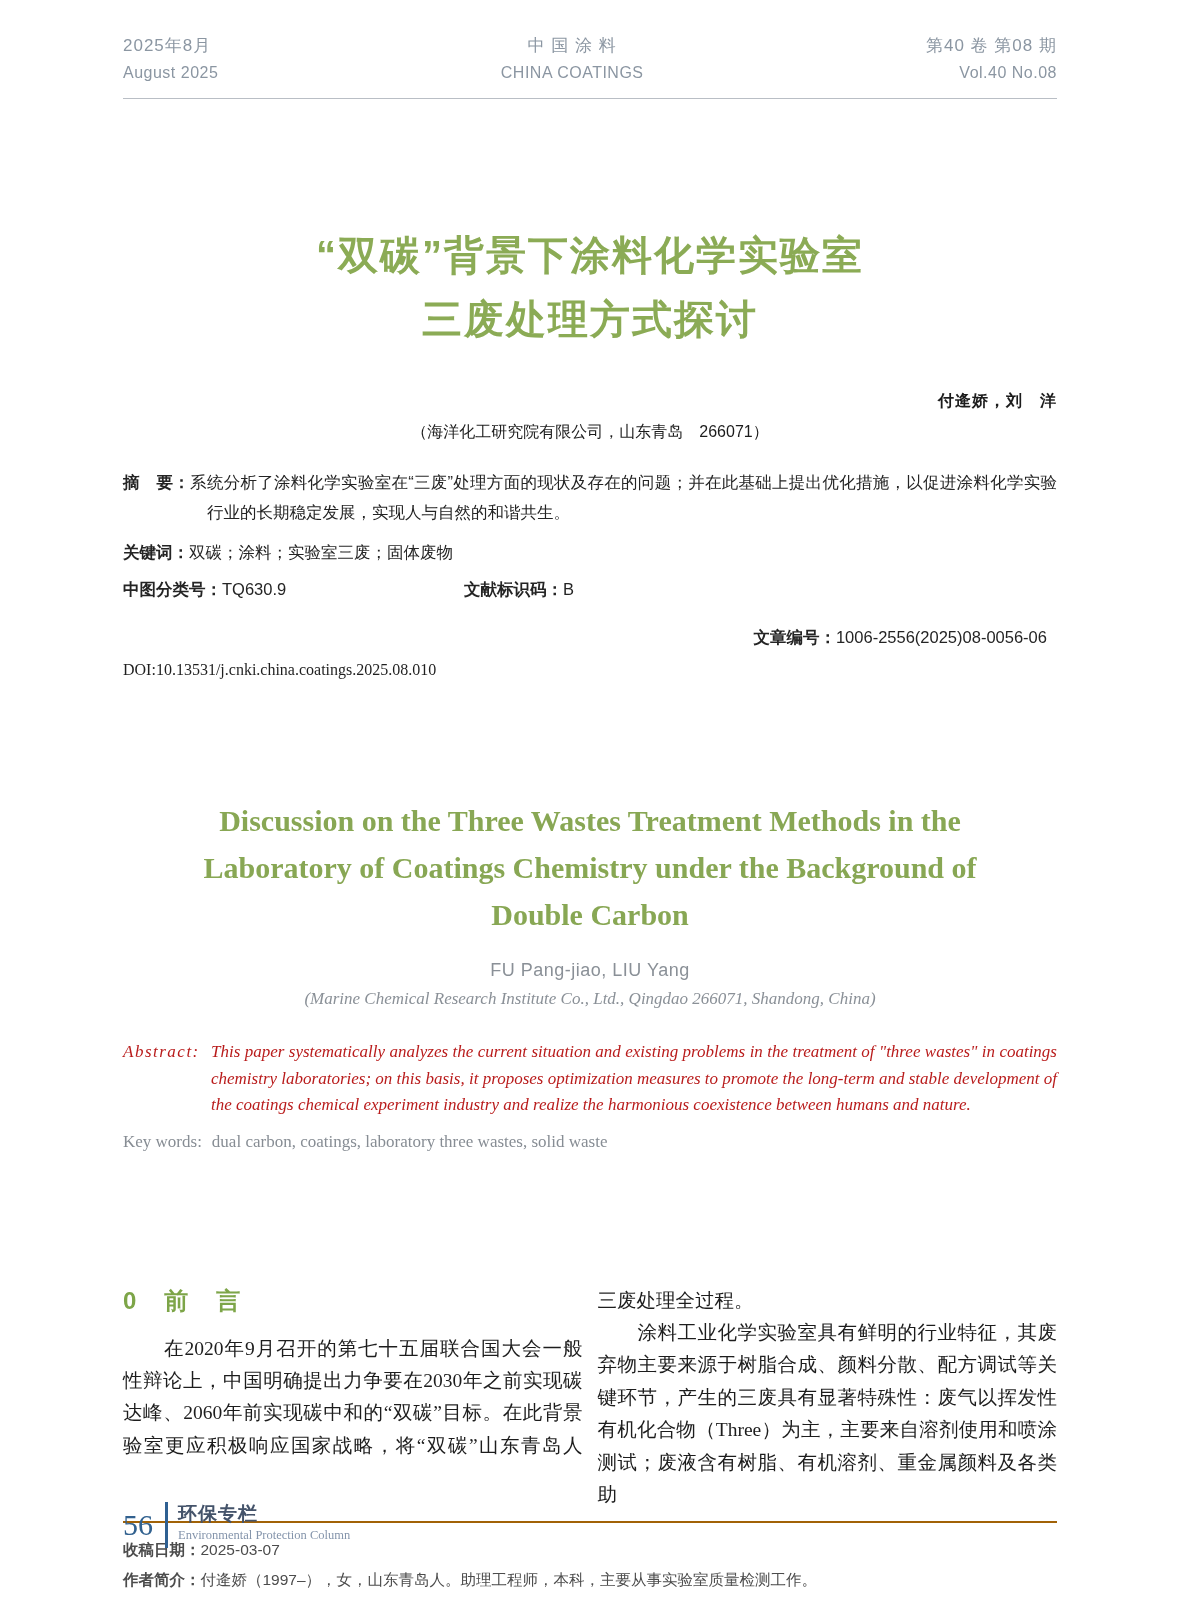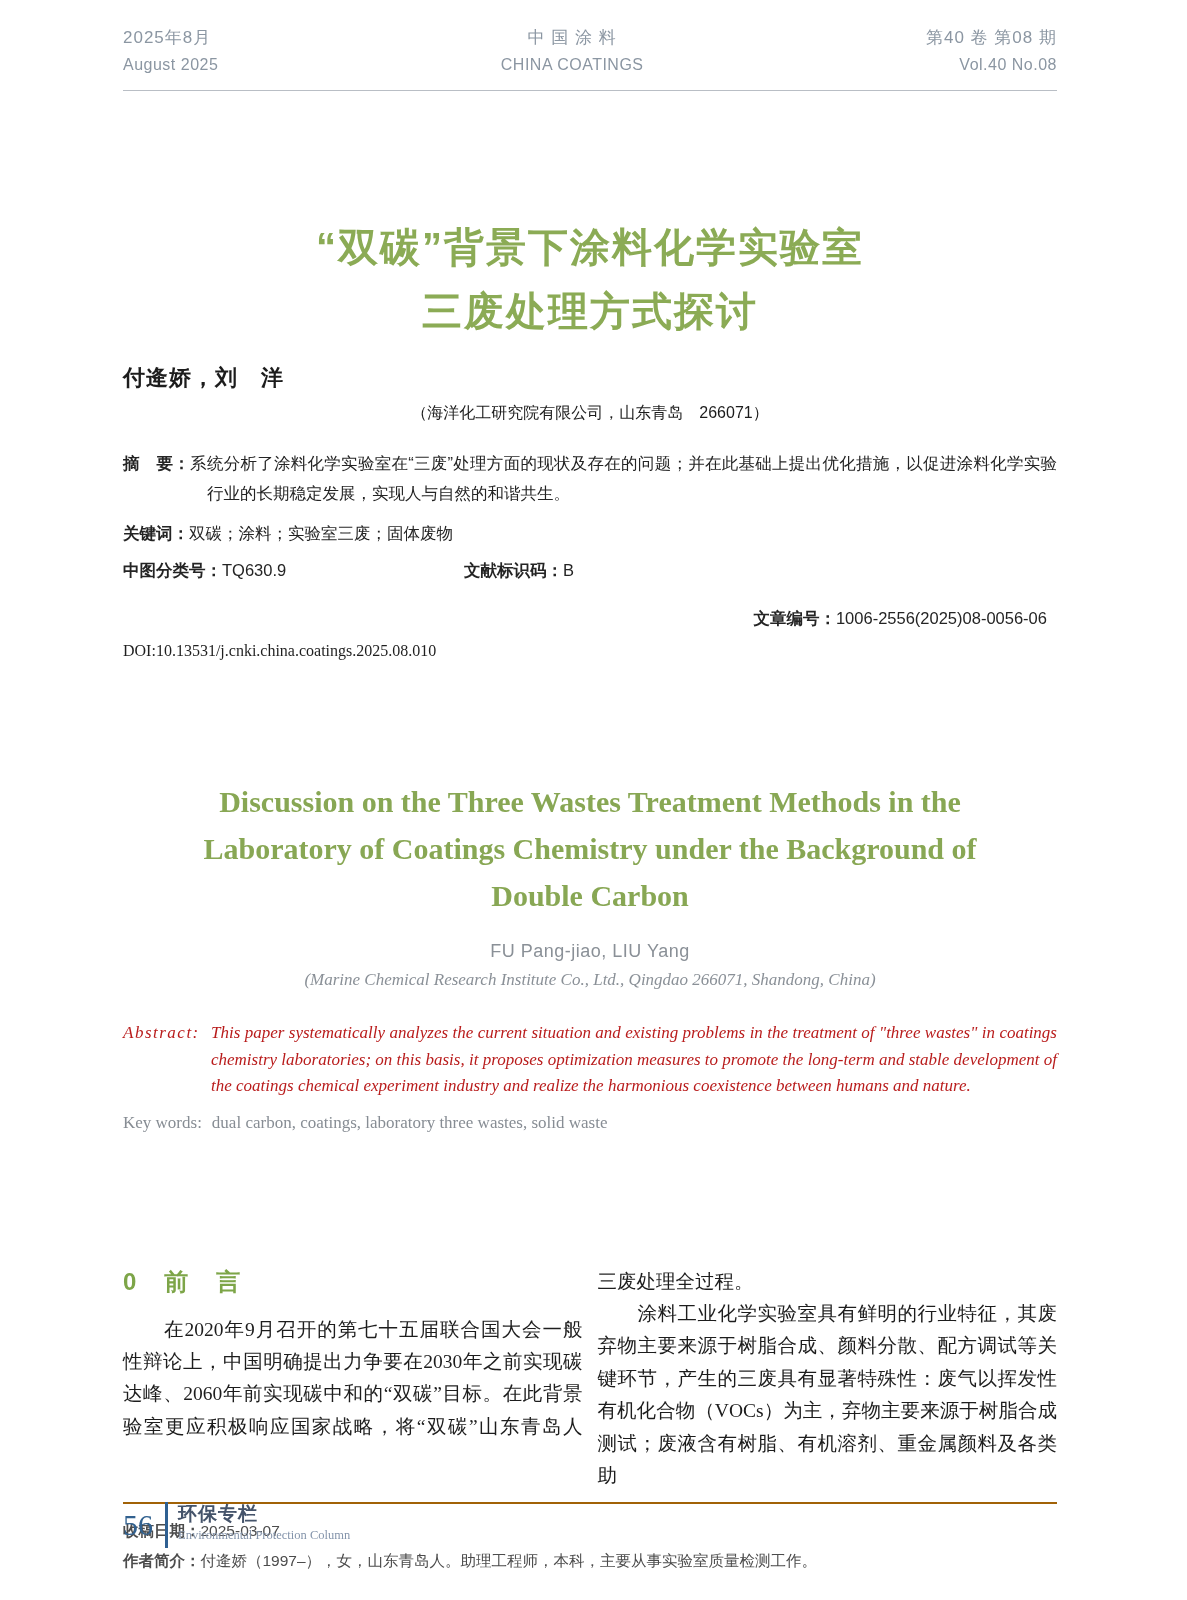--- a/index.html
+++ b/index.html
@@ -6,21 +6,21 @@
   html, body { background: #ffffff; }
   body {
     width: 1187px; height: 1600px;
     position: relative;
     font-family: "Liberation Sans", sans-serif;
     color: #222;
     overflow: hidden;
   }
   .page {
     position: absolute; inset: 0;
-    padding: 24px 130px 0 123px;
+    padding: 32px 130px 0 123px;
   }
 
   
   .jheader {
     display: flex; justify-content: space-between; align-items: flex-start;
     color: #8b96a2;
     padding-bottom: 12px;
     border-bottom: 1px solid #b9bec5;
   }
   .jheader .col { line-height: 27px; font-size: 17px; letter-spacing: 1px; }
@@ -33,22 +33,22 @@
     margin-top: 124px;
     text-align: center;
     color: #8bab55;
     font-size: 40px;
     font-weight: bold;
     line-height: 64px;
     letter-spacing: 2px;
   }
 
   .cn-authors {
-    margin-top: 20px; text-align: left;
-    font-size: 22px; font-weight: bold; color: #1c1c1c;
+    margin-top: 40px; text-align: right;
+    font-size: 16px; font-weight: bold; color: #1c1c1c;
     letter-spacing: 1px;
   }
   .cn-affil {
     margin-top: 10px; text-align: center;
     font-size: 16px; color: #1c1c1c;
   }
 
   
   .cn-abstract {
     margin-top: 24px;
@@ -235,21 +235,21 @@
       <div class="ln">　　在2020年9月召开的第七十五届联合国大会一般</div>
       <div class="ln">性辩论上，中国明确提出力争要在2030年之前实现碳</div>
       <div class="ln">达峰、2060年前实现碳中和的“双碳”目标。在此背景</div>
       <div class="ln">验室更应积极响应国家战略，将“双碳”山东青岛人</div>
     </div>
     <div class="colm right">
       <div class="ln short">三废处理全过程。</div>
       <div class="ln">　　涂料工业化学实验室具有鲜明的行业特征，其废</div>
       <div class="ln">弃物主要来源于树脂合成、颜料分散、配方调试等关</div>
       <div class="ln">键环节，产生的三废具有显著特殊性：废气以挥发性</div>
-      <div class="ln">有机化合物（VOCs）为主，弃物主要来源于树脂合成</div>
+      <div class="ln">有机化合物（Three）为主，主要来自溶剂使用和喷涂</div>
       <div class="ln">测试；废液含有树脂、有机溶剂、重金属颜料及各类助</div>
     </div>
   </div>
 
   <div class="footnote">
     <div><span class="lbl">收稿日期：</span><span>2025-03-07</span></div>
     <div><span class="lbl">作者简介：</span><span>付逄娇（1997–），女，山东青岛人。助理工程师，本科，主要从事实验室质量检测工作。</span></div>
   </div>
 
 </div>

